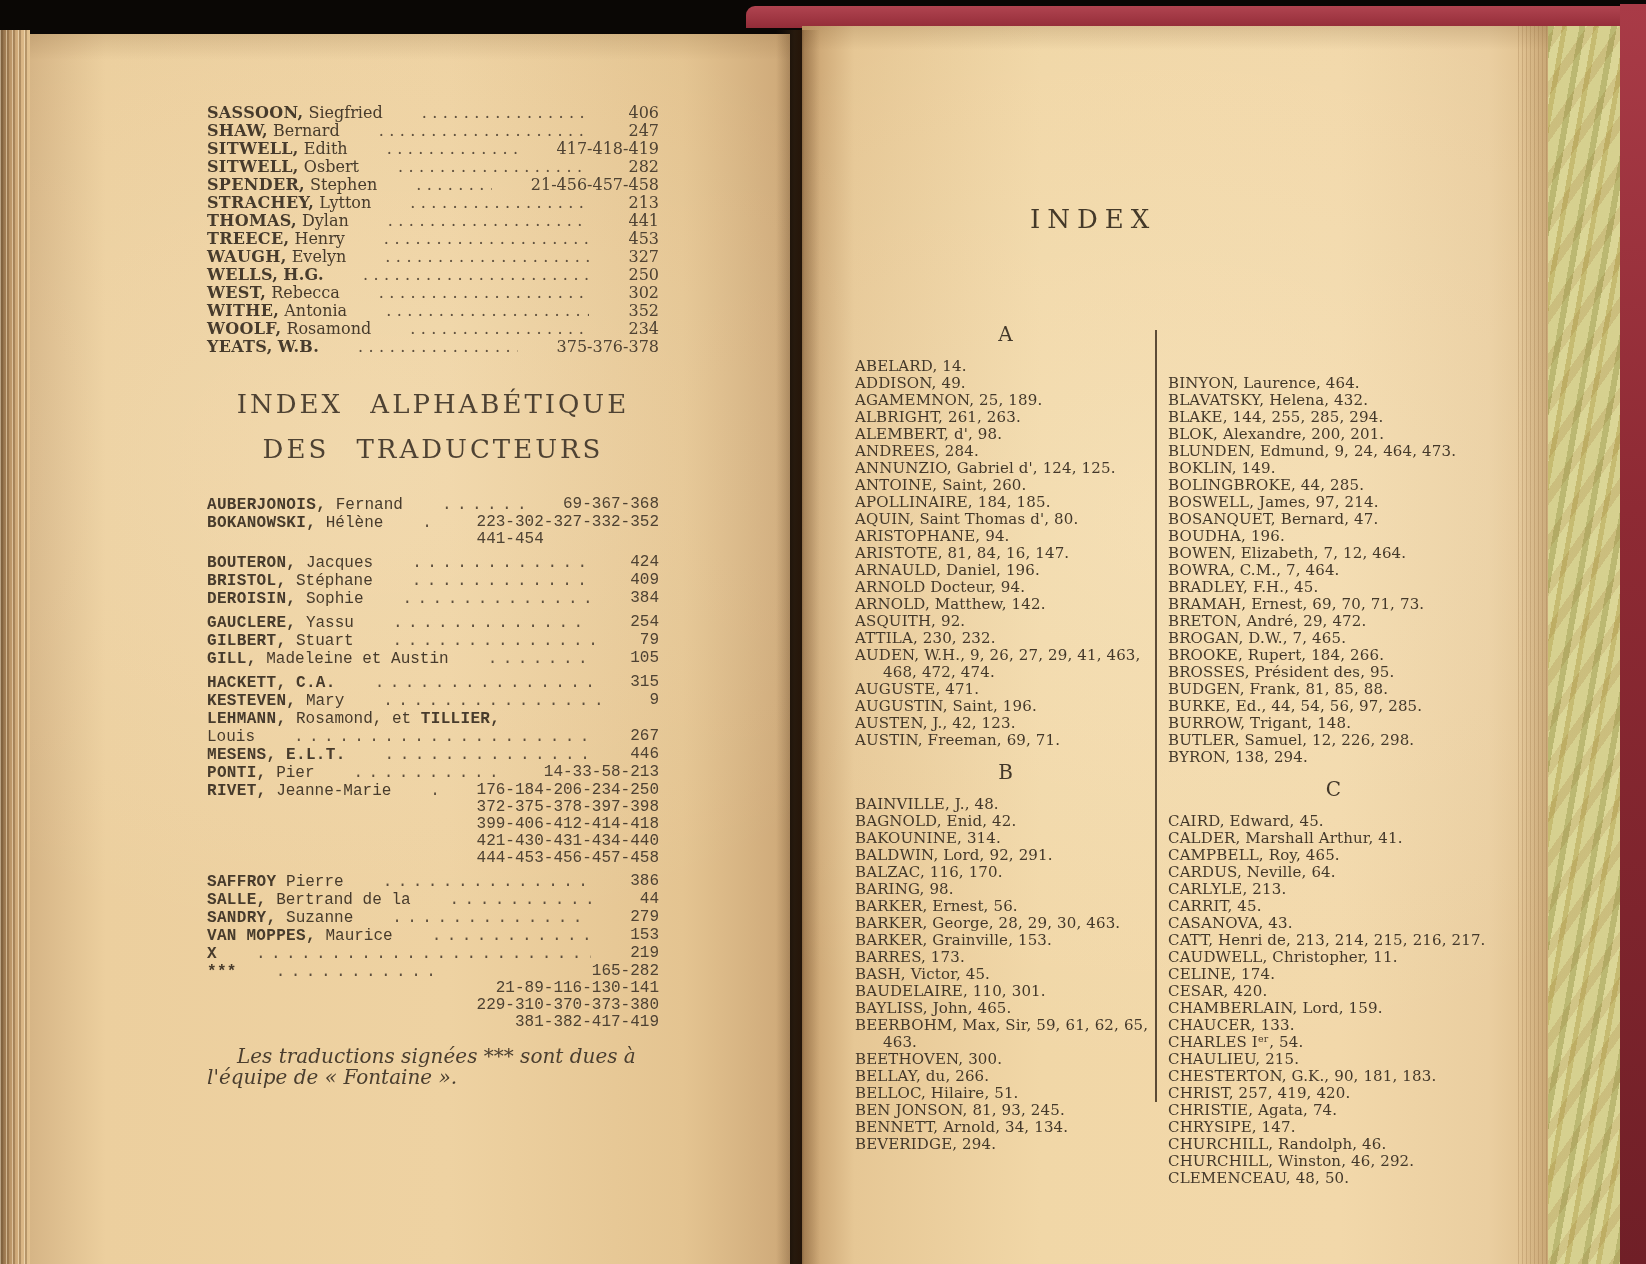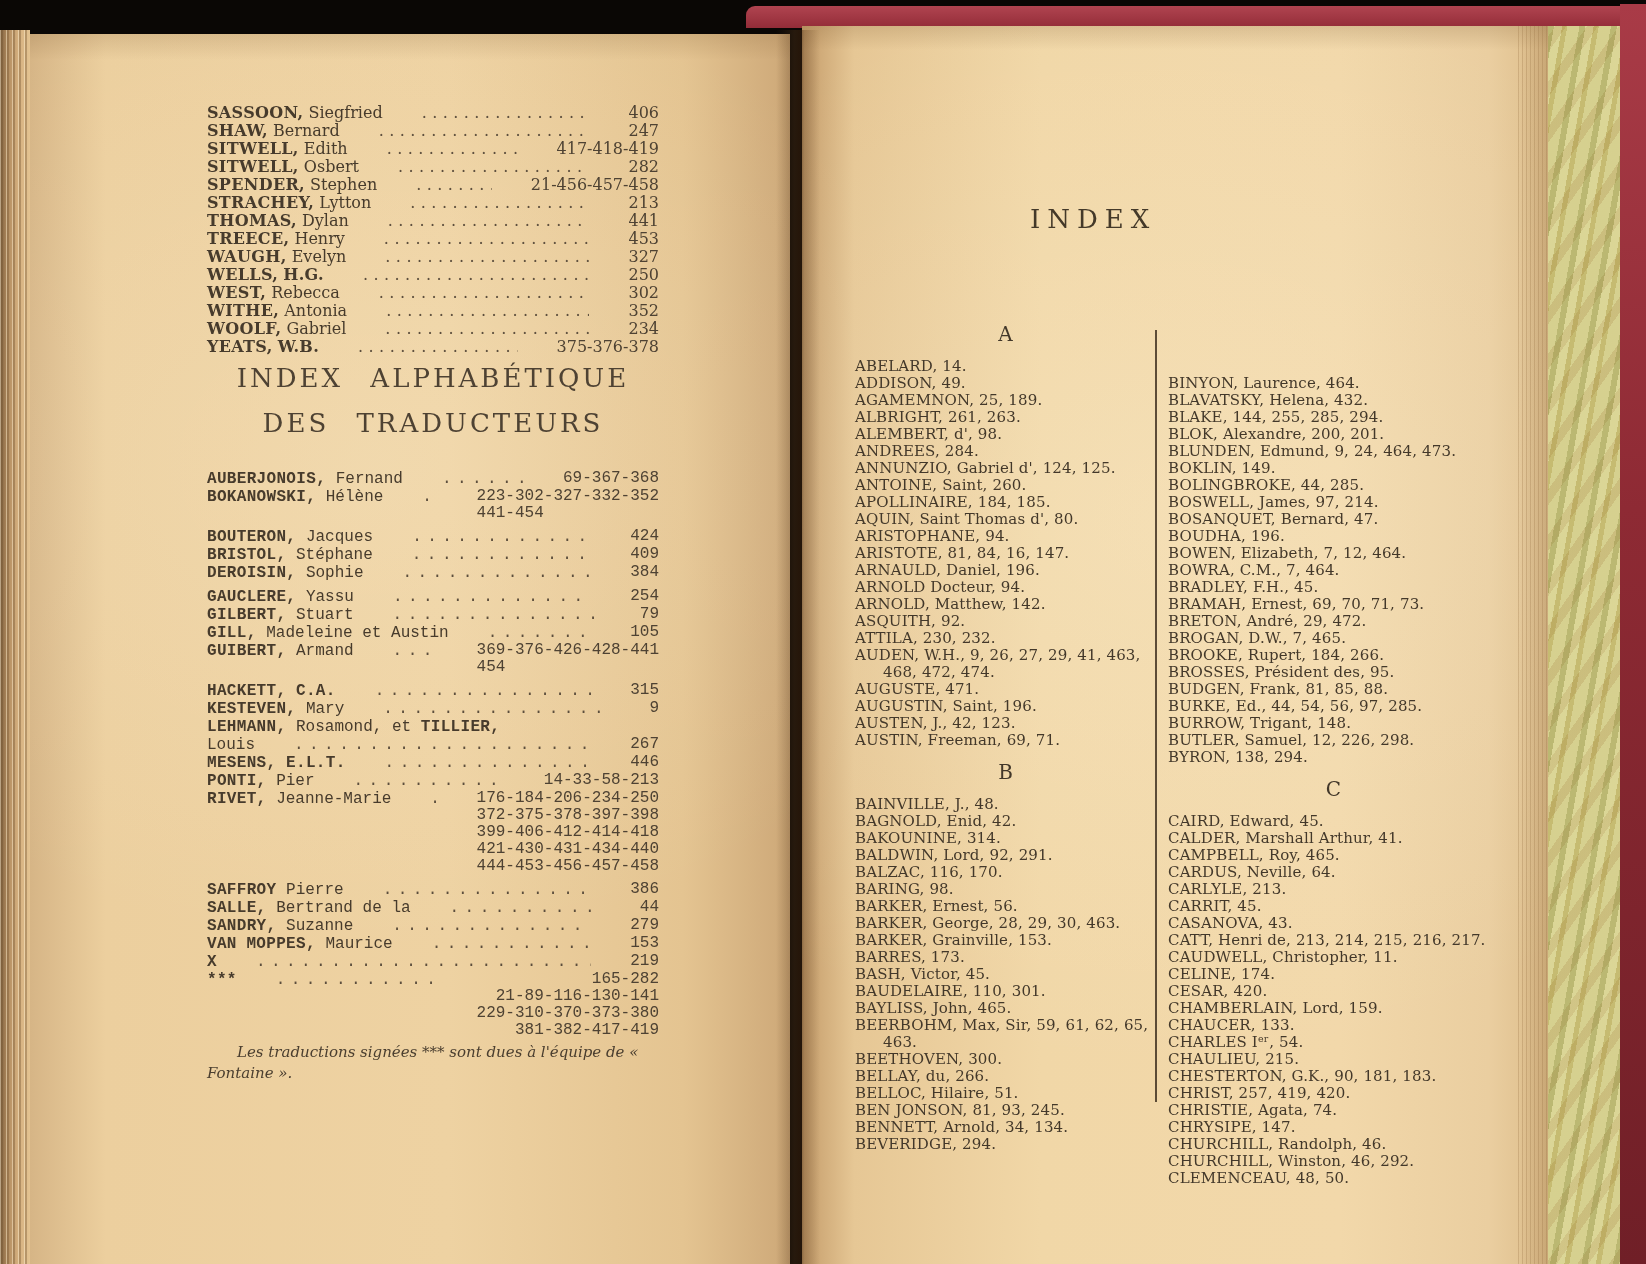--- a/index.html
+++ b/index.html
@@ -44,24 +44,24 @@
   .ename{flex:0 1 auto;white-space:nowrap;}
   .sn{font-weight:bold;letter-spacing:.02em;}
   .leader{flex:1 1 8px;overflow:hidden;white-space:nowrap;color:#5c4e3d;margin:0 3px;letter-spacing:.34em;}
   .leader::after{content:"....................................................................";}
   .nums{flex:0 0 auto;text-align:left;white-space:nowrap;line-height:17px;color:#4e4233;}
   .idx-row.cont .ename{}
   .group{margin-top:6px;font-family:Liberation Mono, monospace;}
   .group:first-child{margin-top:0;}
   #translators-list .group:last-child .idx-row:last-child .nums{text-align:right;}
 
-  .trad-heading{text-align:center;font-size:26px;line-height:45px;
+  .trad-heading{margin-top:26px;text-align:center;font-size:26px;line-height:45px;
       letter-spacing:3px;word-spacing:16px;color:#4e4233;}
   #translators-list{margin-top:24px;}
-  .footnote{margin-top:3px;font-style:italic;font-size:15px;line-height:21px;text-indent:30px;color:#4a3e2f;}
+  .footnote{margin-top:15px;font-style:italic;font-size:20px;line-height:21px;text-indent:30px;color:#4a3e2f;}
 
   
   .rp-title{position:absolute;left:228px;top:178px;font-size:26px;letter-spacing:7px;color:#443929;}
   .col{position:absolute;font-size:15px;line-height:17px;color:#43382a;}
   .col1{left:53px;top:300px;width:302px;}
   .col2{left:366px;top:302px;width:332px;margin-top:47px;}
   .divider{position:absolute;left:353px;top:304px;width:2px;height:772px;background:rgba(66,50,34,.85);}
   .letter{text-align:center;font-size:20px;letter-spacing:1px;margin:15px 0 15px;color:#43382a;}
   .section:first-child .letter{margin-top:0;}
   .r-entry{padding-left:28px;text-indent:-28px;letter-spacing:.01em;}
@@ -156,21 +156,21 @@
             </span>
           </div>
           <div class="idx-row">
             <span class="ename"><span class="sn">WITHE,</span> <span>Antonia</span></span>
             <span class="leader"></span>
             <span class="nums">
               <div>352</div>
             </span>
           </div>
           <div class="idx-row">
-            <span class="ename"><span class="sn">WOOLF,</span> <span>Gabriel</span></span>
+            <span class="ename"><span class="sn">WOOLF,</span> <span>Rosamond</span></span>
             <span class="leader"></span>
             <span class="nums">
               <div>234</div>
             </span>
           </div>
           <div class="idx-row">
             <span class="ename"><span class="sn">YEATS,</span> <span class="sn">W.B.</span></span>
             <span class="leader"></span>
             <span class="nums">
               <div>375-376-378</div>
@@ -235,28 +235,20 @@
               <span class="leader"></span>
               <span class="nums">
                 <div>79</div>
               </span>
             </div>
             <div class="idx-row">
               <span class="ename"><span class="sn">GILL,</span> <span>Madeleine</span> <span>et</span> <span>Austin</span></span>
               <span class="leader"></span>
               <span class="nums">
                 <div>105</div>
-              </span>
-            </div>
-            <div class="idx-row">
-              <span class="ename"><span class="sn">GUIBERT,</span> <span>Armand</span></span>
-              <span class="leader"></span>
-              <span class="nums">
-                <div>369-376-426-428-441</div>
-                <div>454</div>
               </span>
             </div>
           </div>
           <div class="group">
             <div class="idx-row">
               <span class="ename"><span class="sn">HACKETT,</span> <span class="sn">C.A.</span></span>
               <span class="leader"></span>
               <span class="nums">
                 <div>315</div>
               </span>

